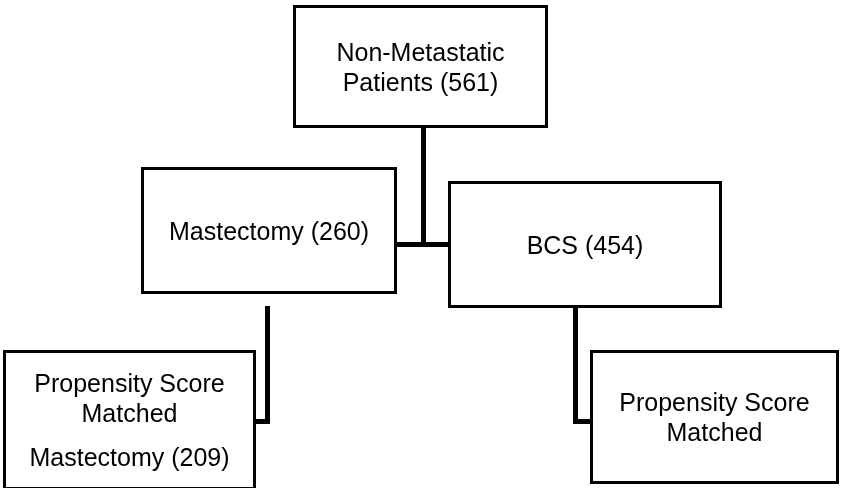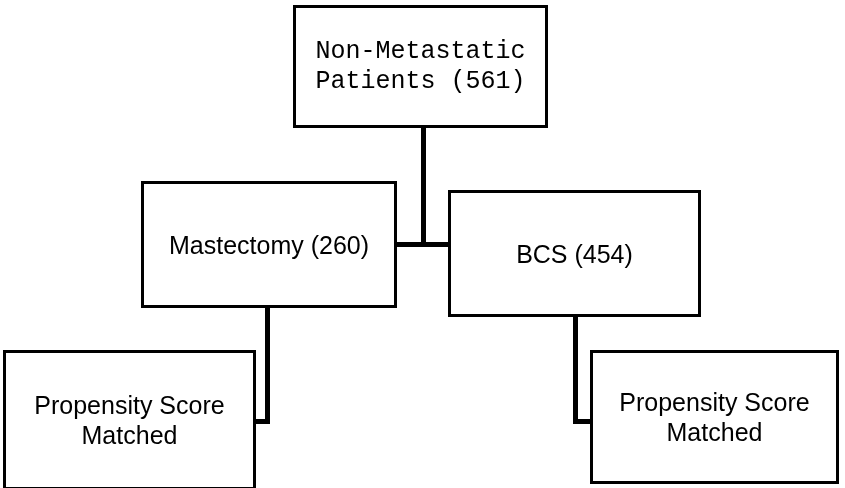--- a/index.html
+++ b/index.html
@@ -36,23 +36,23 @@
     font-size: 25px;
     line-height: 30px;
     white-space: nowrap;
     letter-spacing: 0px;
   }
   .node .line.spaced {
     margin-top: 14px;
   }
 
   
-  #node-cohort      { left: 293px; top: 5px;   width: 255px; height: 123px; font-family: Liberation Mono, monospace; }
-  #node-mastectomy  { left: 141px; top: 181px; width: 256px; height: 127px; }
-  #node-bcs         { left: 448px; top: 190px; width: 253px; height: 127px; }
+  #node-cohort      { left: 293px; top: 5px;   width: 255px; height: 123px; }
+  #node-mastectomy  { left: 141px; top: 167px; width: 256px; height: 127px; }
+  #node-bcs         { left: 448px; top: 181px; width: 274px; height: 127px; }
   #node-ps-mast     { left: 3px;   top: 350px; width: 253px; height: 140px; }
   #node-ps-bcs      { left: 590px; top: 350px; width: 249px; height: 134px; }
 
   
   .conn {
     position: absolute;
     background: #000000;
     z-index: 1;
   }
 
@@ -92,20 +92,21 @@
     <span class="line">Mastectomy (260)</span>
   </div>
 
   <div class="node" id="node-bcs">
     <span class="line">BCS (454)</span>
   </div>
 
   <div class="node" id="node-ps-mast">
     <span class="line">Propensity Score</span>
     <span class="line">Matched</span>
+    <span class="line spaced">Mastectomy (209)</span>
   </div>
 
   <div class="node" id="node-ps-bcs">
     <span class="line">Propensity Score</span>
     <span class="line">Matched</span>
   </div>
 
 </div>
 
 </body></html>

